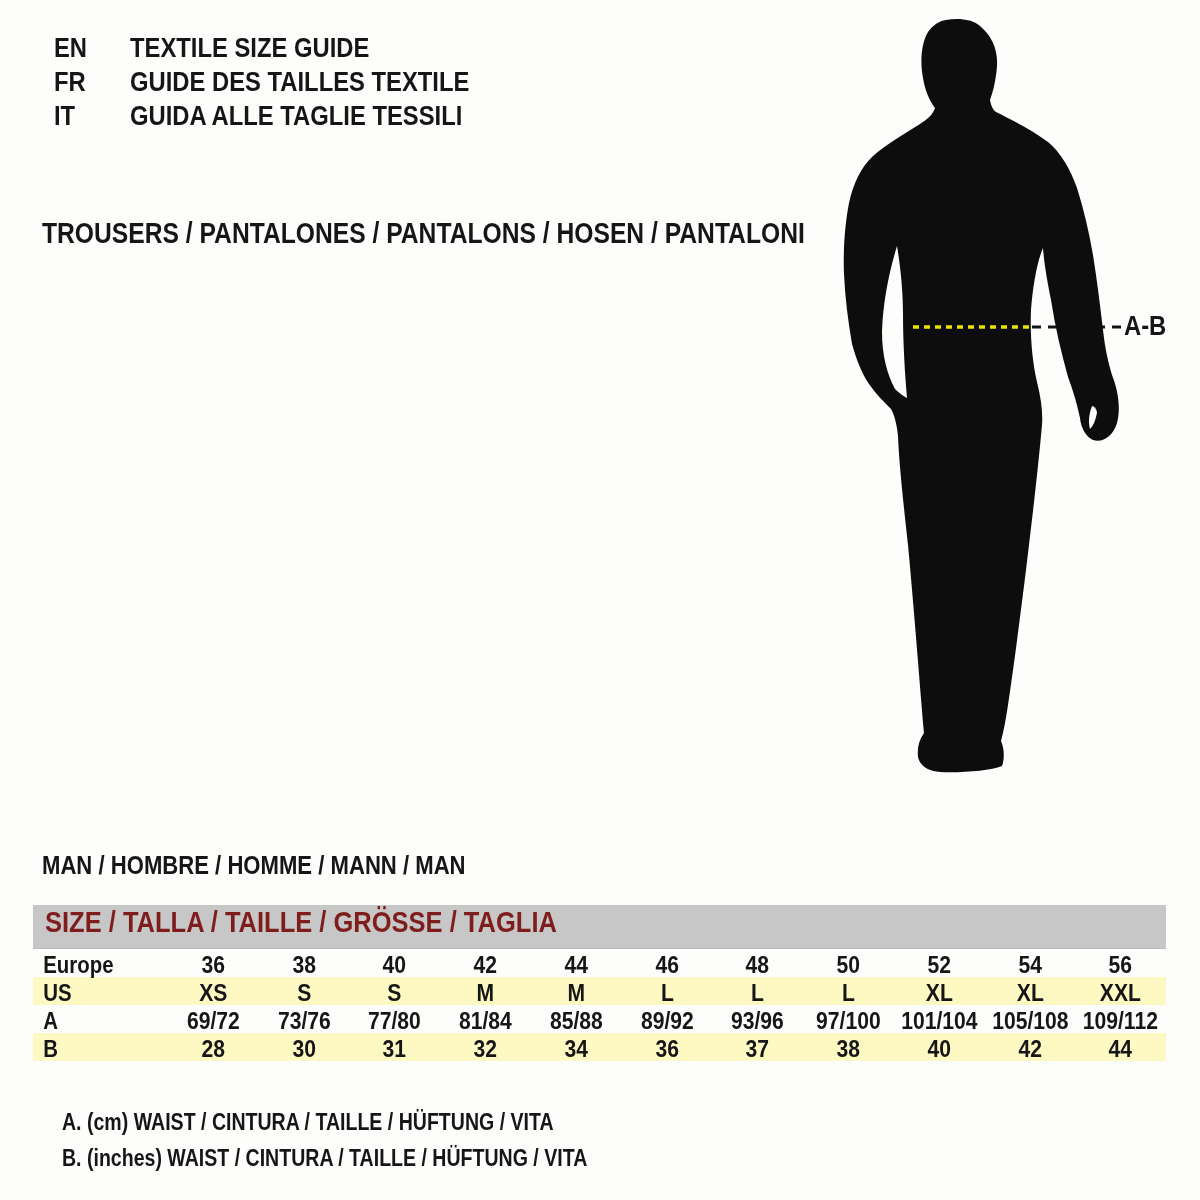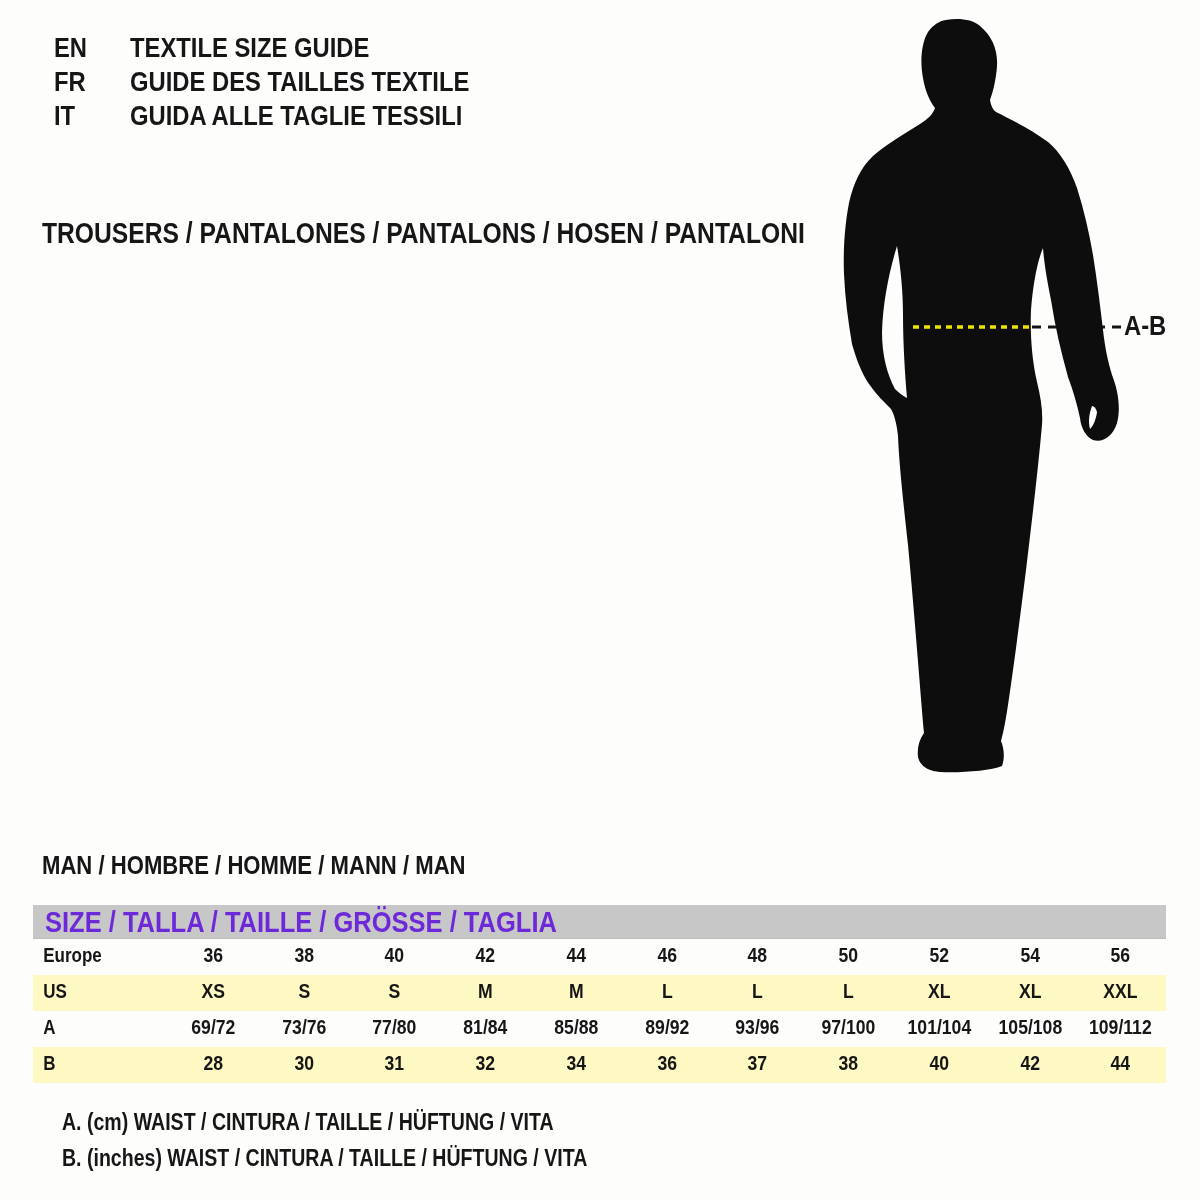--- a/index.html
+++ b/index.html
@@ -21,23 +21,23 @@
   .product{left:42px;top:216px;font-size:29px;line-height:34px;}
   .gender{left:42px;top:849px;font-size:26px;line-height:32px;}
 
   
   .figure{margin:0;}
   .figure svg{position:absolute;left:0;top:0;}
   .ab-label{position:absolute;left:1124px;top:308px;font-size:28px;line-height:36px;font-weight:700;}
 
   
   .size-table{position:absolute;left:33px;top:905px;width:1133px;}
-  .thead{height:34px;line-height:34px;background:#c7c7c7;color:#6d28d9;
+  .thead{height:44px;line-height:34px;background:#c7c7c7;color:#7f1d1d;
          padding-left:12px;font-size:30px;font-weight:700;border-bottom:1px solid #bdbdbd;box-sizing:border-box;}
-  .trow{display:flex;height:36px;line-height:32px;font-size:20px;font-weight:700;}
+  .trow{display:flex;height:28px;line-height:32px;font-size:24px;font-weight:700;}
   .trow.alt{background:#fef9c3;}
   .rlabel{width:135px;padding-left:12px;box-sizing:border-box;transform:scaleX(.85);transform-origin:0 50%;white-space:nowrap;}
   .cell{flex:1;text-align:center;transform:scaleX(.88);white-space:nowrap;}
 
   
   .notes{position:absolute;left:42px;top:1104px;font-size:23px;font-weight:700;margin-left:20px;}
   .note{height:36px;line-height:36px;}
 </style>
 </head>
 <body>

